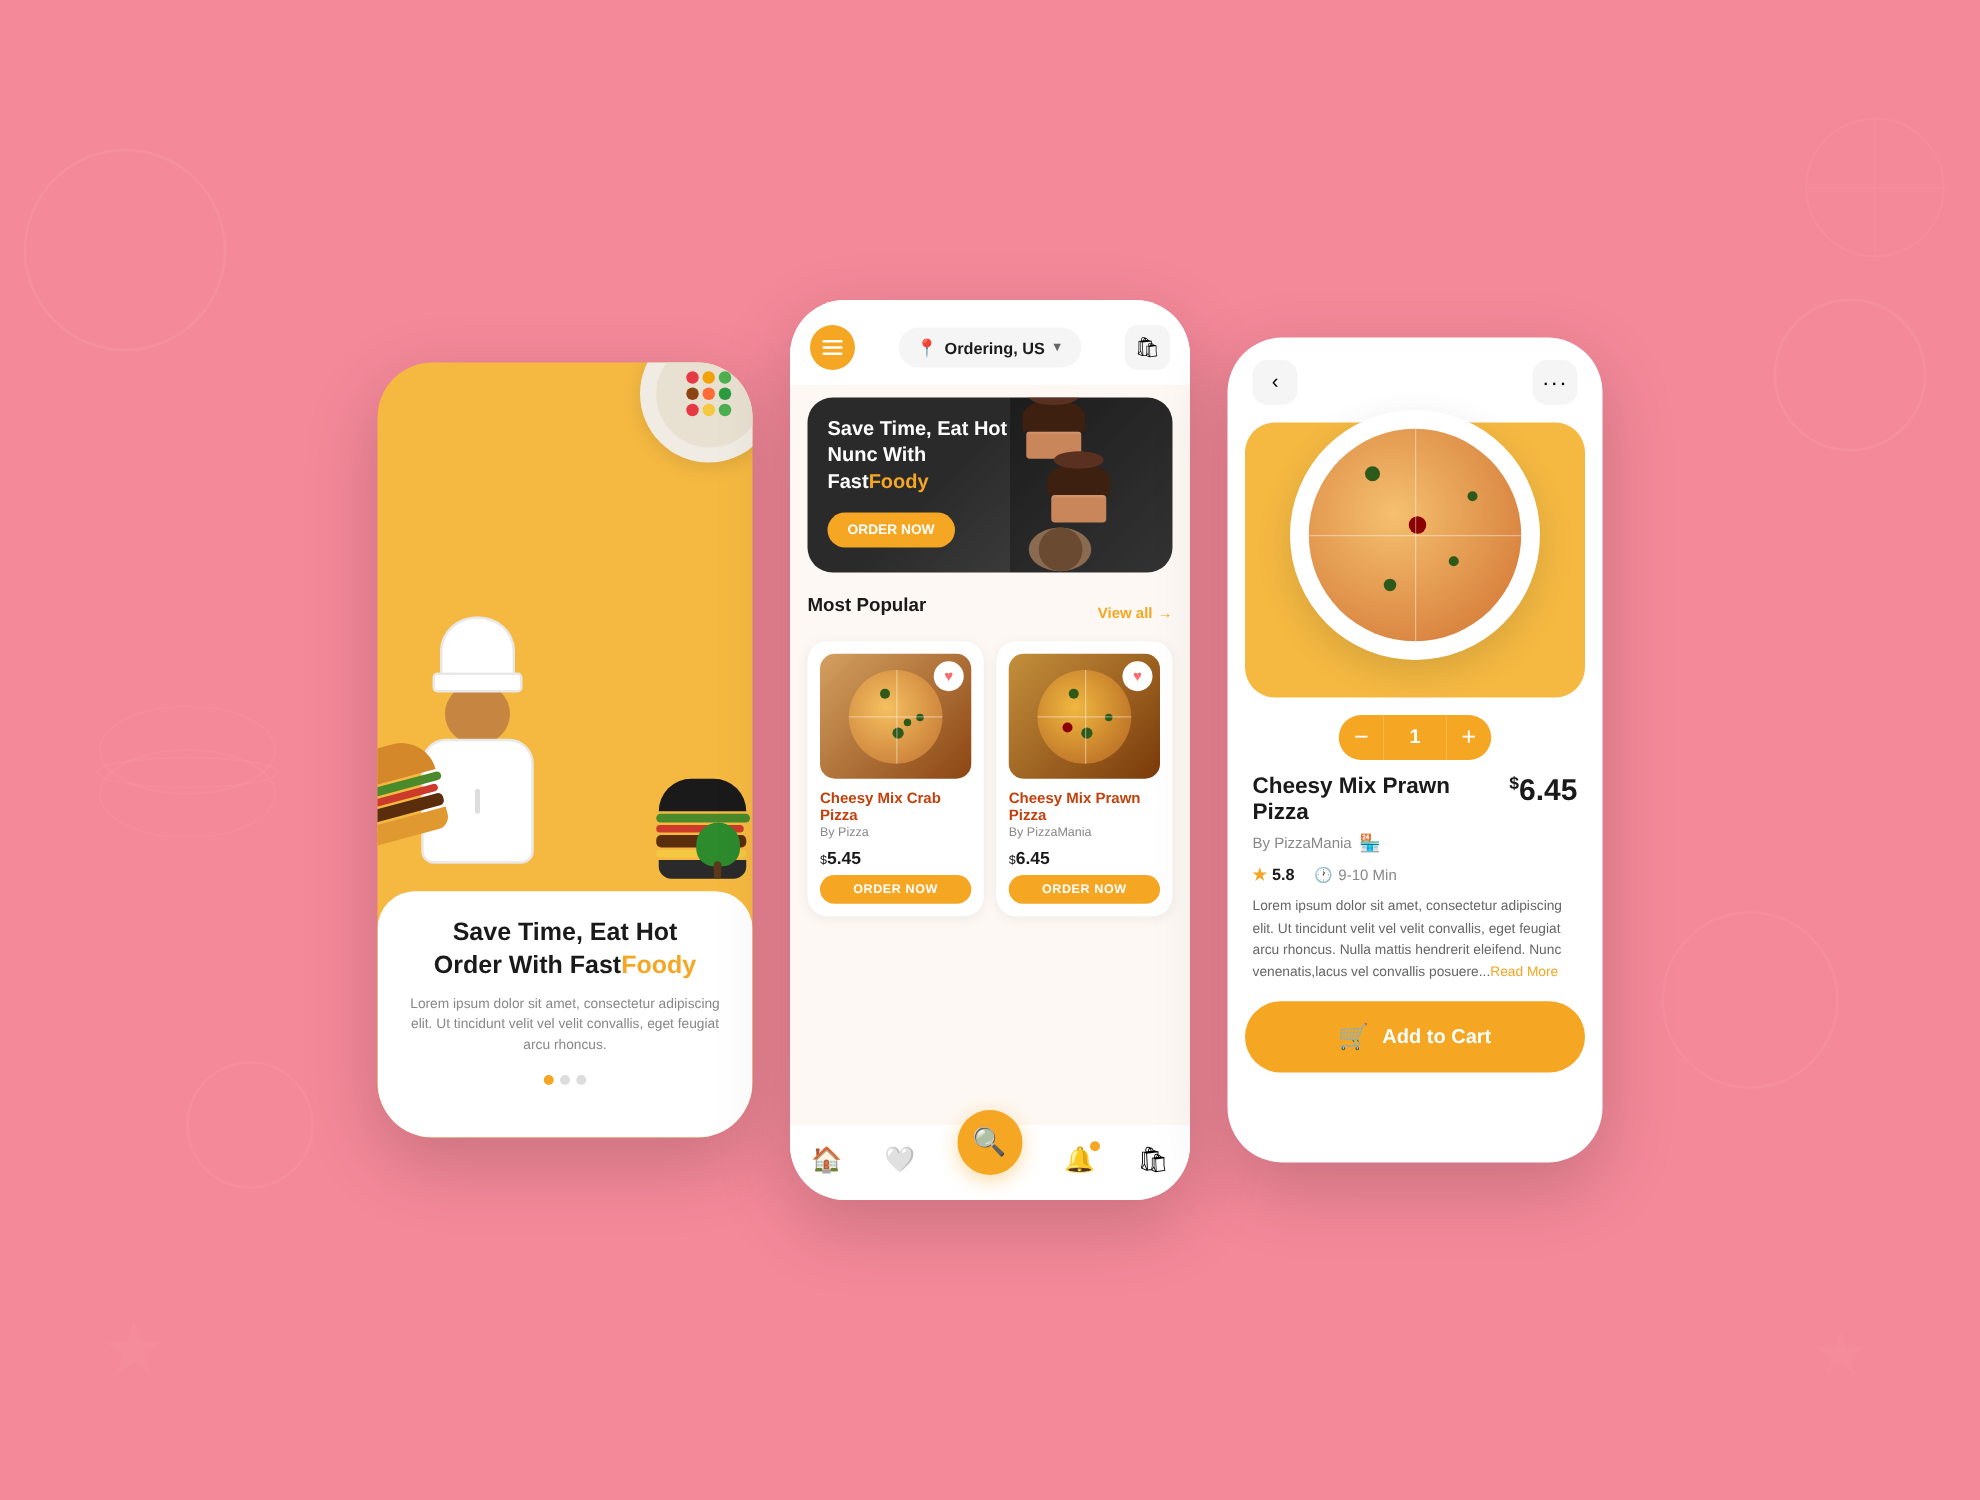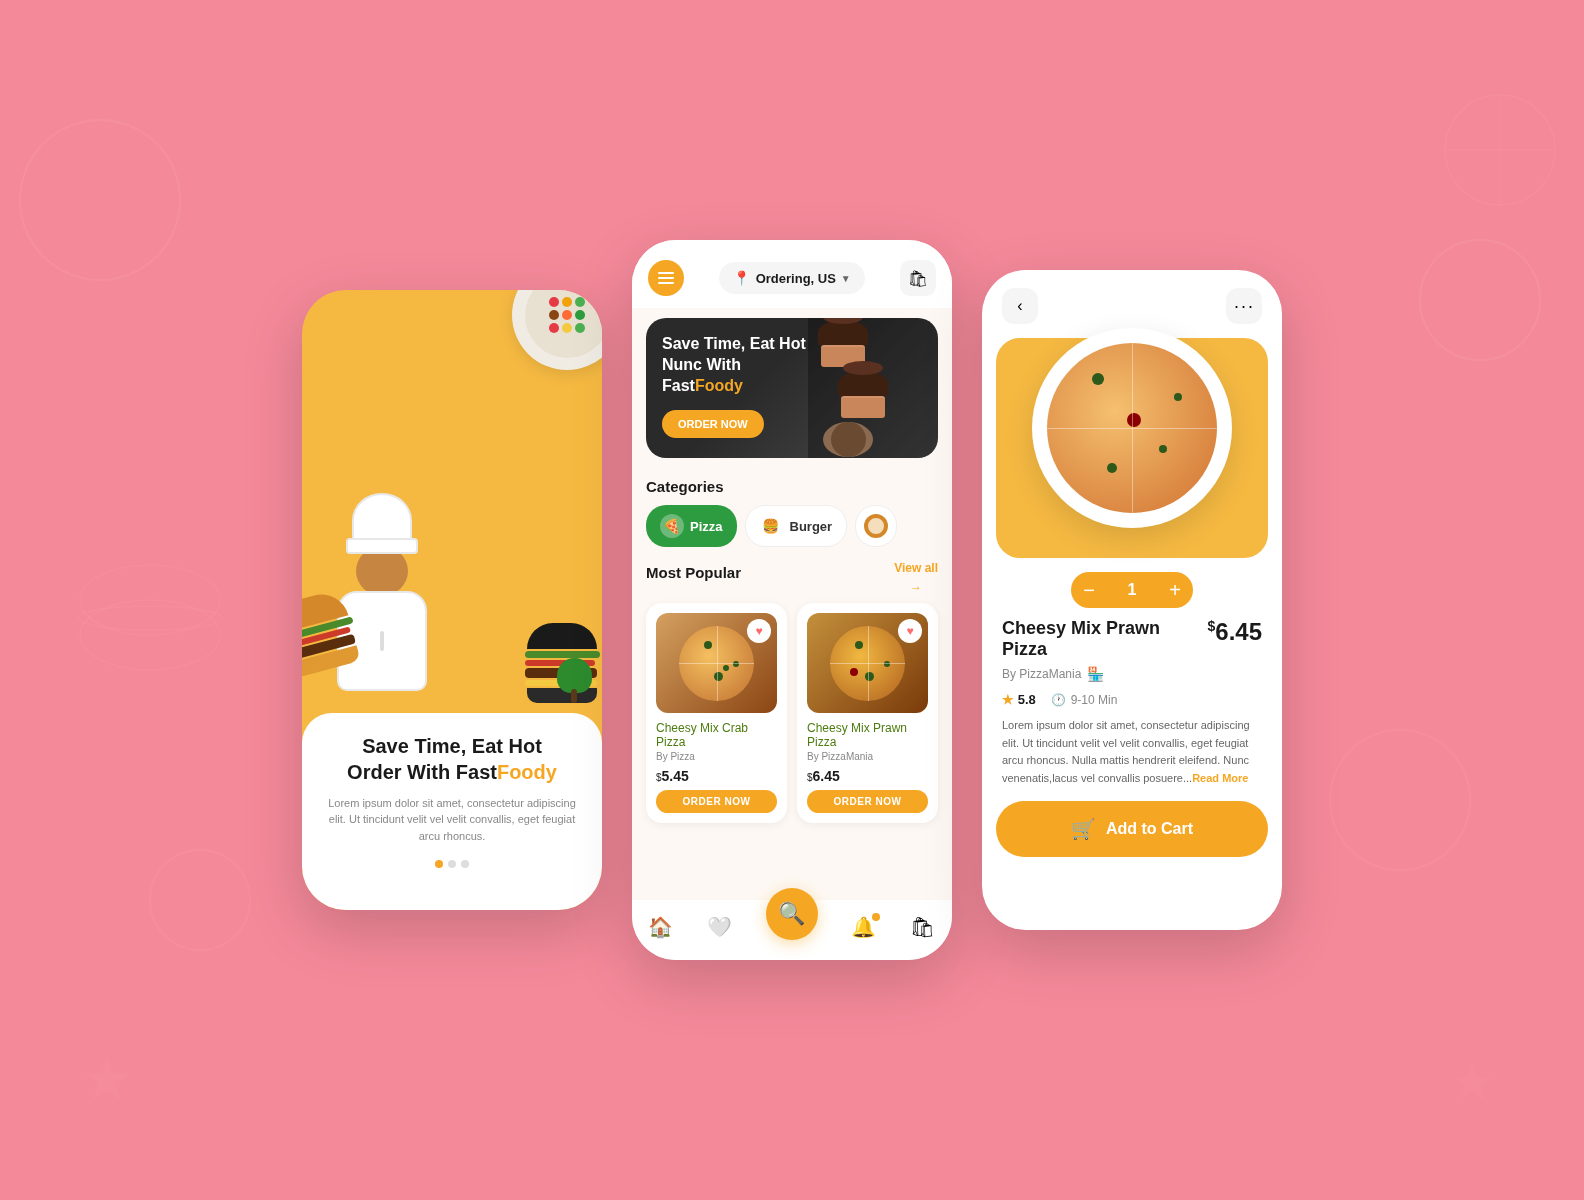--- a/index.html
+++ b/index.html
@@ -320,21 +320,20 @@
       margin-bottom: 10px;
     }
     .view-all {
       display: flex;
       align-items: center;
       gap: 4px;
       font-size: 12px;
       color: #f5a623;
       font-weight: 600;
       cursor: pointer;
-      flex-direction: column;
     }
 
     .food-cards {
       display: flex;
       gap: 10px;
     }
     .food-card {
       flex: 1;
       background: white;
       border-radius: 16px;
@@ -368,22 +367,22 @@
       border-radius: 50%;
       display: flex;
       align-items: center;
       justify-content: center;
       font-size: 12px;
       color: #ff6b6b;
       cursor: pointer;
     }
     .food-name {
       font-size: 12px;
-      font-weight: 400;
-      color: #4d7c0f;
+      font-weight: 700;
+      color: #c2410c;
       margin-bottom: 2px;
     }
     .food-by {
       font-size: 10px;
       color: #888;
       margin-bottom: 6px;
     }
     .food-price-row {
       display: flex;
       align-items: center;
@@ -634,21 +633,21 @@
     }
     .clock-icon { color: #f5a623; }
     .detail-desc {
       font-size: 11px;
       color: #666;
       line-height: 1.6;
       margin-bottom: 14px;
     }
     .read-more {
       color: #f5a623;
-      font-weight: 700;
+      font-weight: 400;
       cursor: pointer;
       text-align: right;
     }
 
     .add-to-cart-btn {
       margin: 0 14px 20px;
       background: #f5a623;
       color: white;
       border: none;
       border-radius: 30px;
@@ -940,36 +939,20 @@
             <div class="muffin-top"></div>
             <div class="muffin-base"></div>
           </div>
           <div style="width:50px; height:50px; background:#8a6a50; border-radius:50%; margin-left:5px; display:flex; align-items:center; justify-content:center;">
             <div style="width:35px; height:35px; border-radius:50%; background:#6a4a30;"></div>
           </div>
         </div>
       </div>
     </div>
 
-    <div class="categories-section">
-      <div class="section-title">Categories</div>
-      <div class="categories-list">
-        <div class="cat-pill active">
-          <div class="cat-icon">🍕</div>
-          <span>Pizza</span>
-        </div>
-        <div class="cat-pill inactive">
-          <div class="cat-icon">🍔</div>
-          <span>Burger</span>
-        </div>
-        <div class="cat-pill inactive" style="padding: 8px;">
-          <div class="onion-ring" style="width:24px; height:24px; border-width:4px;"></div>
-        </div>
-      </div>
-    </div>
 
     <div class="popular-section">
       <div class="popular-header">
         <div class="section-title">Most Popular</div>
         <div class="view-all">
           <span>View all</span>
           <span>→</span>
         </div>
       </div>
 

